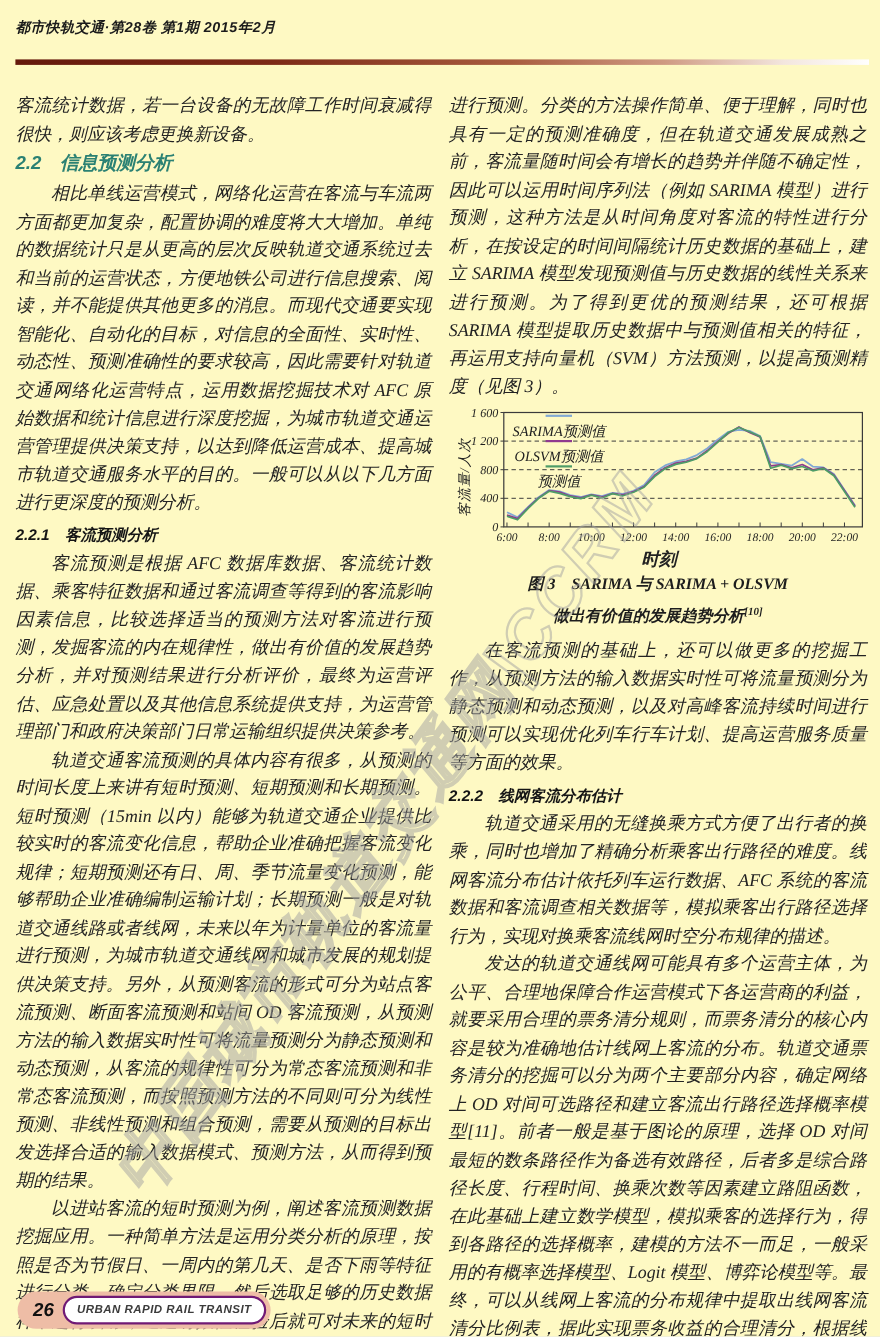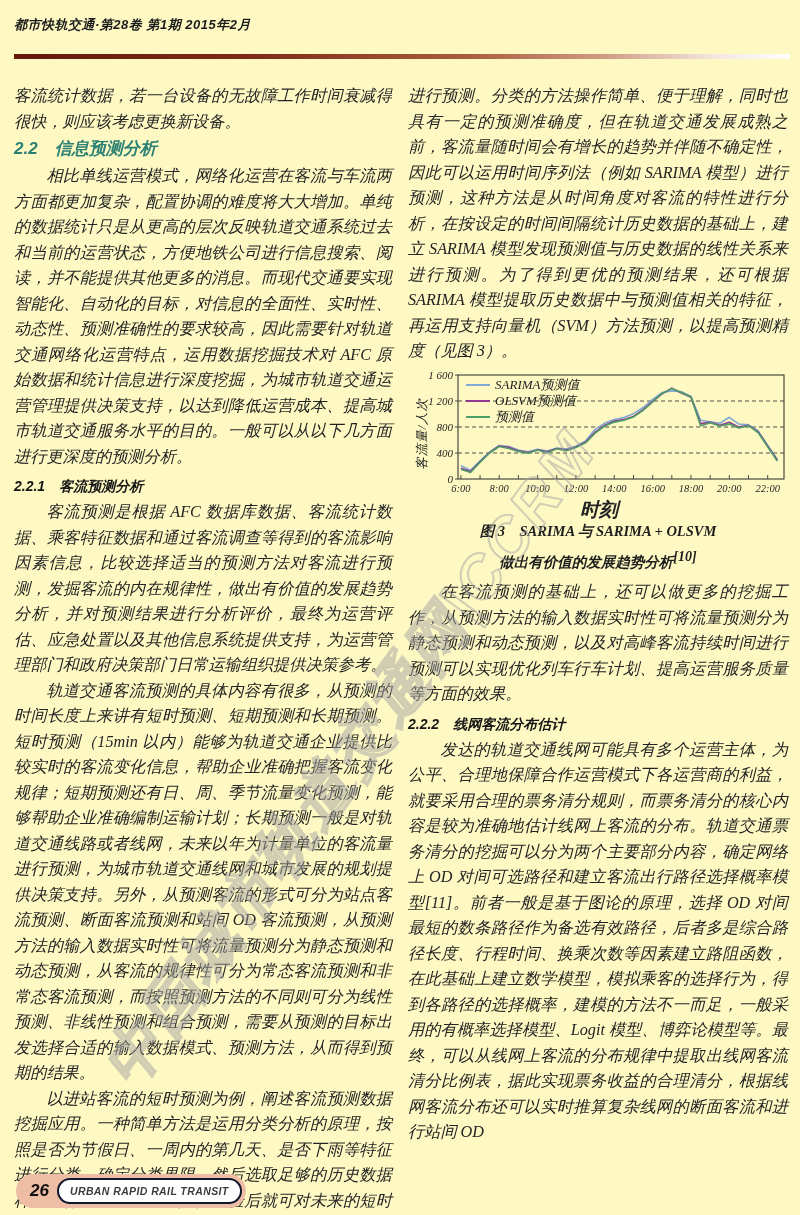--- a/index.html
+++ b/index.html
@@ -28,42 +28,42 @@
   .h-black{
     font-family:"Liberation Sans",sans-serif;font-weight:bold;font-size:14px;
     color:#151515;margin:3px 0 1px;text-indent:0;line-height:26px;
   }
   .figure{margin:4px 0 2px;text-indent:0;}
   .chart-wrap{position:relative;width:382px;height:150px;}
   .chart-legend{
     position:absolute;left:58px;top:8px;font-size:13px;line-height:16px;color:#222;
     font-family:"Liberation Serif",serif;
   }
-  .legend-row{display:flex;align-items:center;gap:5px;}
+  .legend-row{display:flex;align-items:center;gap:5px;flex-direction:column;}
   .legend-line{display:inline-block;width:24px;height:2px;background:#888;}
   .y-axis-title{
     position:absolute;left:-40px;top:52px;width:110px;text-align:center;font-size:12.5px;
     transform:rotate(-90deg);color:#222;letter-spacing:1px;
   }
-  .x-axis-title{width:382px;text-align:center;font-size:19px;margin-top:-16px;color:#222;font-weight:bold;}
+  .x-axis-title{width:382px;text-align:center;font-size:16px;margin-top:-16px;color:#222;font-weight:bold;}
   .fig-caption{
     text-align:center;font-weight:bold;font-size:14.5px;line-height:25px;margin:0 0 6px;
     text-indent:0;color:#1d1d1d;
   }
-  .fig-caption sup{font-size:14px;}
+  .fig-caption sup{font-size:10px;}
   .footer-pill{
     position:absolute;left:16px;top:1174px;height:34px;display:flex;align-items:center;
     background:var(--salmon);border-radius:17px;padding:0 4px 0 0;
   }
   .page-number{
     font-family:"Liberation Sans",sans-serif;font-weight:bold;font-size:17px;color:#101010;
     margin:0 8px 0 14px;
   }
   .footer-label{
-    background:#ffffff;border:2px solid #0f172a;border-radius:13px;height:22px;
+    background:#ffffff;border:2px solid #701a75;border-radius:13px;height:22px;
     display:flex;align-items:center;padding:0 11px;font-family:"Liberation Sans",sans-serif;
     font-weight:bold;font-size:10.5px;color:#3c3c3c;letter-spacing:.4px;white-space:nowrap;
   }
   .watermark{
     position:absolute;left:-110px;top:718px;width:920px;text-align:center;
     font-family:"Liberation Sans",sans-serif;font-weight:bold;font-size:60px;letter-spacing:4px;
     color:transparent;-webkit-text-stroke:2px #a3a3a3;opacity:.5;
     transform:rotate(-54deg);pointer-events:none;white-space:nowrap;
   }
   svg text{font-family:"Liberation Serif",serif;}
@@ -154,20 +154,21 @@
         <div class="x-axis-title">时刻</div>
       </div>
       <div class="fig-caption">
         <span>图 3　SARIMA 与 SARIMA + OLSVM</span><br>
         <span>做出有价值的发展趋势分析</span><sup>[10]</sup>
       </div>
     </div>
 
     <p class="para">在客流预测的基础上，还可以做更多的挖掘工作，从预测方法的输入数据实时性可将流量预测分为静态预测和动态预测，以及对高峰客流持续时间进行预测可以实现优化列车行车计划、提高运营服务质量等方面的效果。</p>
     <p class="h-black">2.2.2　线网客流分布估计</p>
+    <p class="para">轨道交通采用的无缝换乘方式方便了出行者的换乘，同时也增加了精确分析乘客出行路径的难度。线网客流分布估计依托列车运行数据、AFC 系统的客流数据和客流调查相关数据等，模拟乘客出行路径选择行为，实现对换乘客流线网时空分布规律的描述。</p>
     <p class="para">发达的轨道交通线网可能具有多个运营主体，为公平、合理地保障合作运营模式下各运营商的利益，就要采用合理的票务清分规则，而票务清分的核心内容是较为准确地估计线网上客流的分布。轨道交通票务清分的挖掘可以分为两个主要部分内容，确定网络上 OD 对间可选路径和建立客流出行路径选择概率模型[11]。前者一般是基于图论的原理，选择 OD 对间最短的数条路径作为备选有效路径，后者多是综合路径长度、行程时间、换乘次数等因素建立路阻函数，在此基础上建立数学模型，模拟乘客的选择行为，得到各路径的选择概率，建模的方法不一而足，一般采用的有概率选择模型、Logit 模型、博弈论模型等。最终，可以从线网上客流的分布规律中提取出线网客流清分比例表，据此实现票务收益的合理清分，根据线网客流分布还可以实时推算复杂线网的断面客流和进行站间 OD</p>
   </div>
 
   <div class="watermark">中国城市轨道交通网|CCRM</div>
 
   <div class="footer-pill">
     <span class="page-number">26</span>
     <span class="footer-label">URBAN RAPID RAIL TRANSIT</span>
   </div>
 

